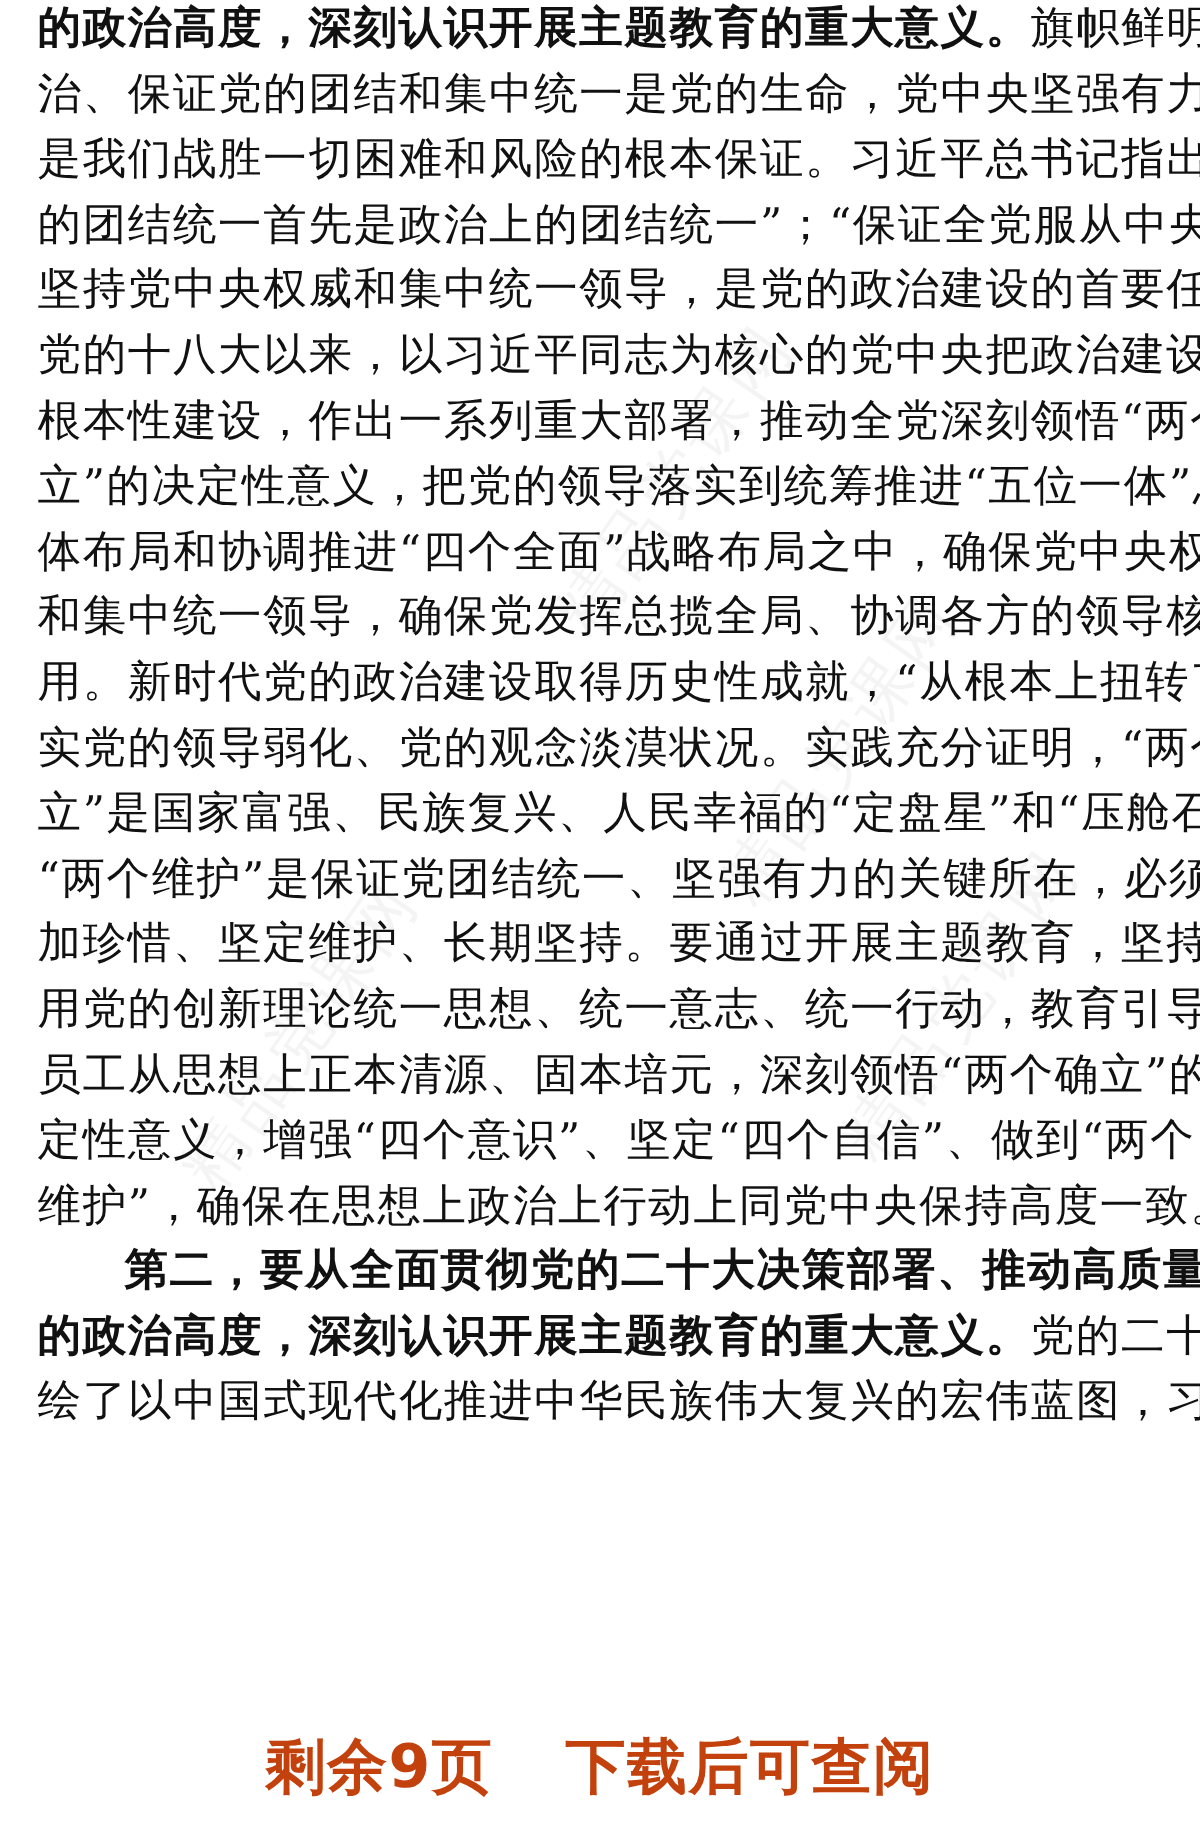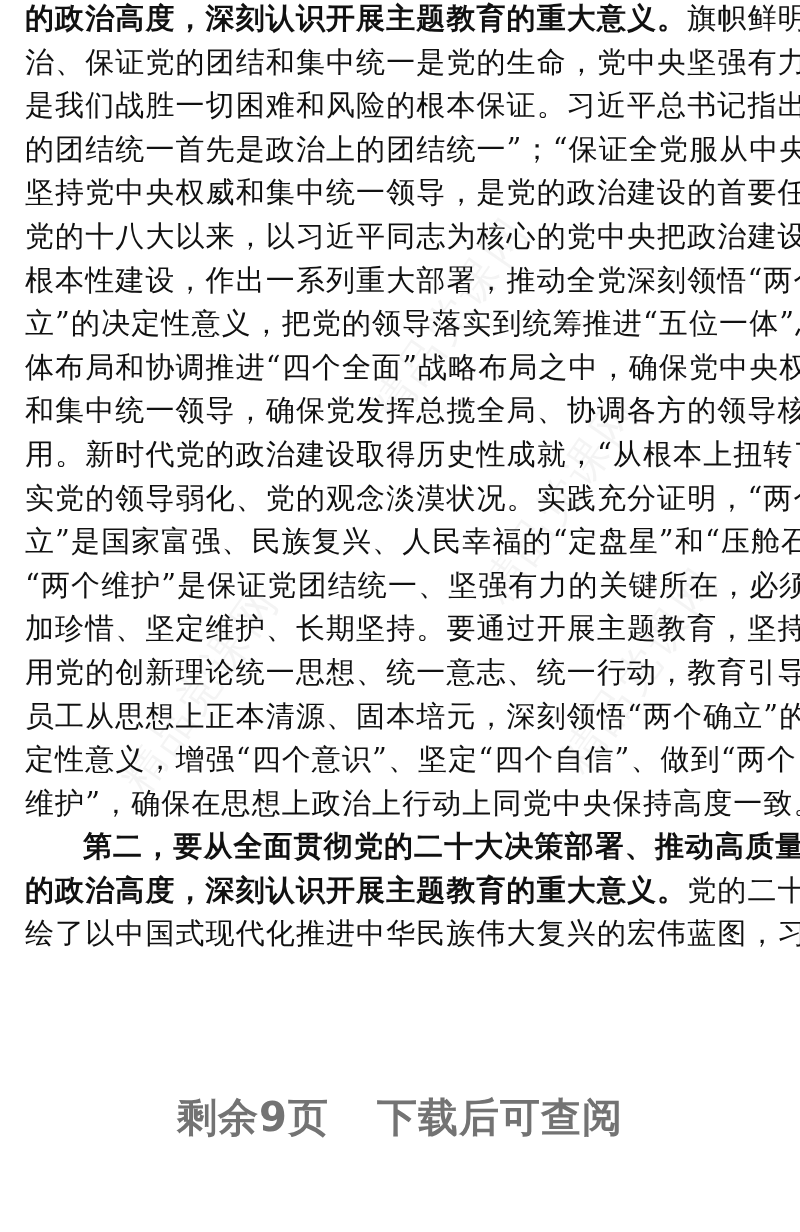--- a/index.html
+++ b/index.html
@@ -48,26 +48,26 @@
     color: rgba(0,0,0,0.045);
     transform: rotate(-55deg);
     white-space: nowrap;
     pointer-events: none;
     letter-spacing: 4px;
   }
   .footer-banner {
     position: absolute;
     left: 0;
     width: 800px;
-    top: 1090px;
+    top: 1150px;
     text-align: center;
     font-family: "DejaVu Sans", "Liberation Sans", sans-serif;
     font-weight: bold;
     font-size: 40px;
-    color: #737373;
+    color: #c2410c;
     letter-spacing: 1px;
   }
   .footer-banner .gap {
     display: inline-block;
     width: 48px;
   }
 </style>
 </head>
 <body>
 

